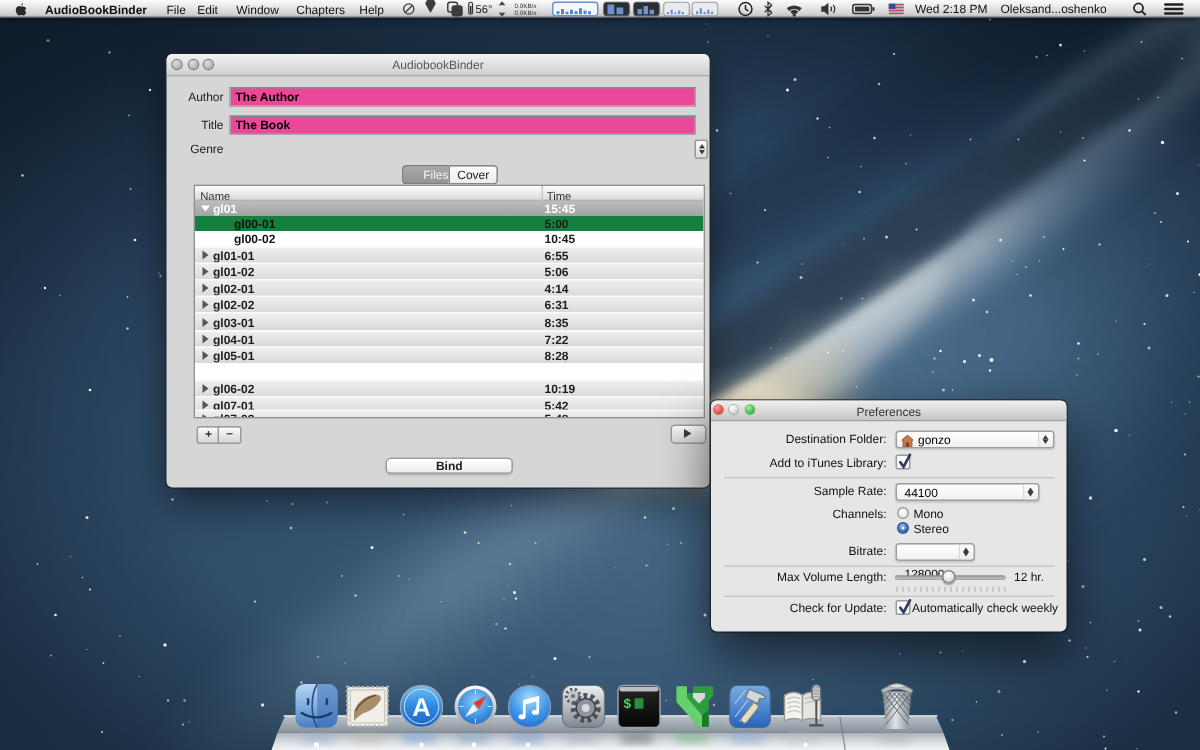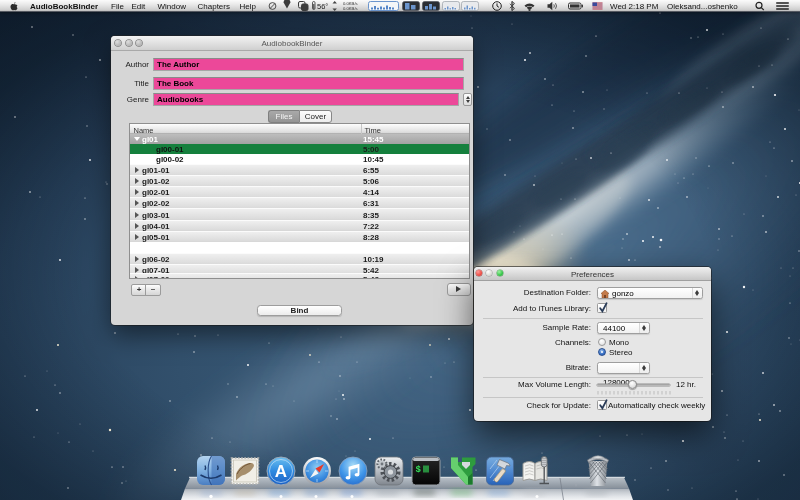--- a/index.html
+++ b/index.html
@@ -611,27 +611,26 @@
  <div class="tl" style="left:4px;width:6px;height:6px;top:4px;background:radial-gradient(circle at 35% 30%,#dedede,#b6b6b6 65%,#9c9c9c);box-shadow:0 0 0 0.8px #7d7d7d;"></div>
  <div class="tl" style="left:14.5px;width:6px;height:6px;top:4px;background:radial-gradient(circle at 35% 30%,#dedede,#b6b6b6 65%,#9c9c9c);box-shadow:0 0 0 0.8px #7d7d7d;"></div>
  <div class="tl" style="left:25px;width:6px;height:6px;top:4px;background:radial-gradient(circle at 35% 30%,#dedede,#b6b6b6 65%,#9c9c9c);box-shadow:0 0 0 0.8px #7d7d7d;"></div>
  <div class="abs" style="left:0;top:3px;width:100%;text-align:center;color:#565656;font-size:8px;">AudiobookBinder</div>
 
  <div class="lbl" style="left:0;top:23.5px;width:38px;">Author</div>
  <div class="field" style="left:42px;top:22px;width:306px;height:11px;">The Author</div>
  <div class="lbl" style="left:0;top:42.5px;width:38px;">Title</div>
  <div class="field" style="left:42px;top:41px;width:306px;height:11px;">The Book</div>
  <div class="lbl" style="left:0;top:58.5px;width:38px;">Genre</div>
- <div class="field" style="left:42px;top:57px;width:301px;height:11px;">Audiobooks</div>
  <div class="abs" style="left:352px;top:57px;width:9px;height:13px;background:linear-gradient(#fdfdfd,#dcdcdc);border:1px solid #999;border-radius:2px;box-sizing:border-box;">
   <div class="uar" style="left:1.5px;top:2px;"></div>
         <div class="dar" style="left:1.5px;bottom:2px;"></div>
  </div>
 
- <div class="abs" style="left:157px;top:74px;width:31px;height:13px;box-sizing:border-box;background:linear-gradient(#a9a9a9,#949494);border:1px solid #7f7f7f;border-right:none;border-radius:3px 0 0 3px;text-align:center;line-height:11px;font-size:8px;color:#f4f4f4;">Files</div>
+ <div class="abs" style="left:157px;top:74px;width:31px;height:13px;box-sizing:border-box;background:linear-gradient(#a9a9a9,#949494);border:1px solid #7f7f7f;border-right:none;border-radius:3px 0 0 3px;text-align:right;line-height:11px;font-size:8px;color:#f4f4f4;">Files</div>
  <div class="abs" style="left:188px;top:74px;width:33px;height:13px;box-sizing:border-box;background:linear-gradient(#fdfdfd,#ececec);border:1px solid #878787;border-radius:0 3px 3px 0;text-align:center;line-height:11px;font-size:8px;color:#222;">Cover</div>
 
  <div class="abs" style="left:18px;top:87px;width:341px;height:156px;background:#fff;border:1px solid #8f8f8f;box-sizing:border-box;overflow:hidden;">
   <div class="abs" style="left:0;top:0;width:100%;height:10px;background:linear-gradient(#fdfdfd,#e2e2e2 80%,#d8d8d8);border-bottom:1px solid #b2b2b2;box-sizing:border-box;">
    <span class="abs" style="left:3.5px;top:1.5px;font-size:7.5px;color:#333;">Name</span>
    <span class="abs" style="left:234.5px;top:1.5px;font-size:7.5px;color:#333;">Time</span>
    <div class="abs" style="left:231px;top:0;width:1px;height:10px;background:#c6c6c6;"></div>
   </div>
   <div class="abs" style="left:0;top:10px;width:100%;height:10px;background:linear-gradient(#bdbdbd,#a2a2a2);color:#fff;font-weight:bold;">
    <div class="tri" style="top:3px;border-left:3px solid transparent;border-right:3px solid transparent;border-top:4px solid #fff;border-bottom:none;left:4px;"></div>
@@ -729,21 +728,21 @@
  </div>
  <div class="plbl" style="top:36.5px;">Add to iTunes Library:</div>
  <div class="chk" style="left:123px;top:36px;">
         <svg style="position:absolute;left:-0.5px;top:-3.5px;overflow:visible" width="11" height="12" viewBox="0 0 11 12">
           <path d="M2.2 7.2 l2.2 3 L8.6 2.2" fill="none" stroke="#2a3c58" stroke-width="1.8" stroke-linecap="round"></path>
         </svg>
       </div>
  <div class="sep" style="top:51px;"></div>
 
  <div class="plbl" style="top:56px;">Sample Rate:</div>
- <div class="popup" style="left:123px;top:55px;width:51px;height:10px;">
+ <div class="popup" style="left:123px;top:55px;width:51px;height:10px;padding-left:43px;">
   <span class="abs" style="left:5px;top:1px;color:#000;">44100</span>
   <div class="pcap">
           <div class="uar"></div>
           <div class="dar"></div>
         </div>
  </div>
  <div class="plbl" style="top:70.5px;">Channels:</div>
  <div class="abs" style="left:124px;top:70.5px;width:8px;height:8px;border-radius:50%;background:radial-gradient(circle at 40% 30%,#ffffff,#e8e8e8 70%,#cfcfcf);border:1px solid #9a9a9a;box-sizing:border-box;"></div>
  <span class="abs" style="left:135px;top:70.5px;color:#111;">Mono</span>
  <div class="abs" style="left:124px;top:81.3px;width:8px;height:8px;border-radius:50%;background:radial-gradient(circle at 40% 25%,#8fb8e8,#3a72c8 65%,#2558a8);border:1px solid #2a4f90;box-sizing:border-box;"></div>

